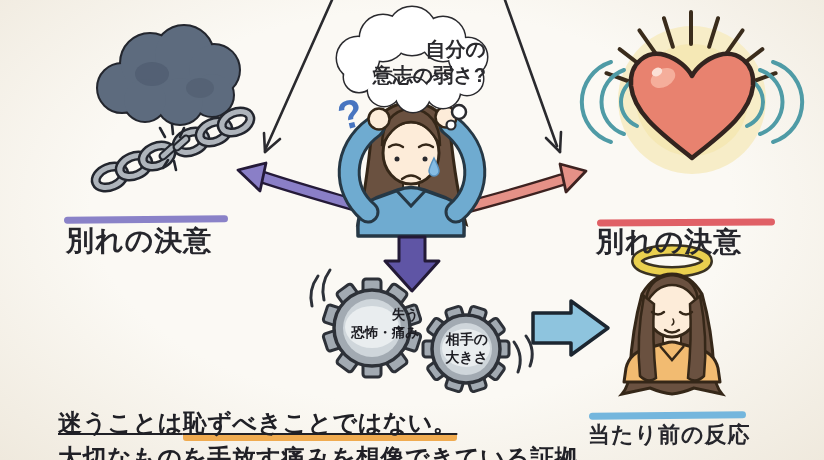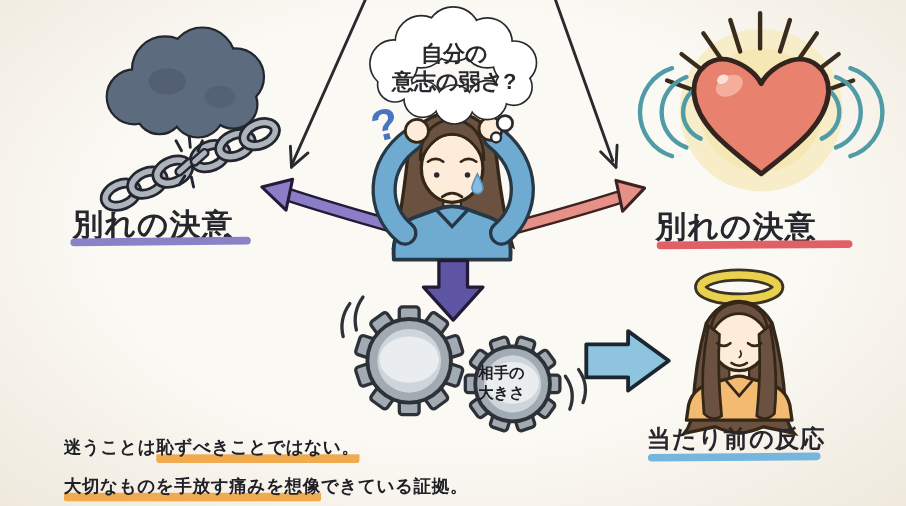--- a/index.html
+++ b/index.html
@@ -3,27 +3,27 @@
 <meta charset="utf-8">
 <style>
   html,body{margin:0;padding:0;}
   body{background:#e9e4da;font-family:"Liberation Sans",sans-serif;}
   #canvas{
     position:relative;width:824px;height:460px;overflow:hidden;
     background:radial-gradient(ellipse at 50% 45%, #fbf9f4 55%, #efe9dd 100%);
   }
   #art{position:absolute;left:0;top:0;z-index:1;}
   .txt{position:absolute;z-index:2;font-weight:700;color:#26262c;white-space:pre-line;}
-  .center{text-align:center;}
-  .label{font-size:28px;letter-spacing:1px;}
+  .center{text-align:right;}
+  .label{font-size:28px;letter-spacing:1px;margin-top:36px;}
   .underline{position:absolute;z-index:2;height:7px;border-radius:4px;}
   .ul-purple{background:#8a82c8;transform:rotate(-.6deg);}
   .ul-red{background:#e06066;transform:rotate(-.4deg);}
   .ul-blue{background:#74b6dd;transform:rotate(-.5deg);}
-  .caption{font-size:16px;font-weight:800;letter-spacing:.5px;color:#202026;}
+  .caption{font-size:24px;font-weight:800;letter-spacing:.5px;color:#202026;text-decoration:underline;}
   .hl{
     background-image:linear-gradient(#f0ab50,#f0ab50);
     background-size:100% 8px;background-position:0 100%;background-repeat:no-repeat;
     padding-bottom:5px;border-radius:3px;
   }
   .bubble-text{font-size:20px;line-height:1.3;color:#2a2a2e;}
   .gear-text{line-height:1.3;color:#1d1d23;font-weight:700;}
   .qmark{font-size:40px;font-weight:800;color:#4875c0;transform:rotate(-14deg);}
 </style>
 </head>
@@ -267,20 +267,22 @@
 意志の弱さ?</div>
 
   <div class="txt qmark" style="left:338px;top:92px;">?</div>
 
   <div class="txt label" style="left:66px;top:186px;">別れの決意</div>
   <div class="underline ul-purple" style="left:64px;top:216px;width:164px;"></div>
 
   <div class="txt label" style="left:596px;top:187px;">別れの決意</div>
   <div class="underline ul-red" style="left:597px;top:219px;width:178px;"></div>
 
+  <div class="txt gear-text center" style="left:325px;top:306px;width:94px;font-size:13.5px;">失う
+恐怖・痛み</div>
   <div class="txt gear-text center" style="left:424px;top:330px;width:64px;font-size:14px;">相手の
 大きさ</div>
 
   <div class="txt label" style="left:588px;top:384px;font-size:22px;text-align:center;">当たり前の反応</div>
   <div class="underline ul-blue" style="left:589px;top:412px;width:157px;"></div>
 
   <div class="txt caption" style="left:58px;top:379px;">
     <span>迷うことは</span><span class="hl">恥ずべきことではない。</span>
   </div>
   <div class="txt caption" style="left:58px;top:414px;">

